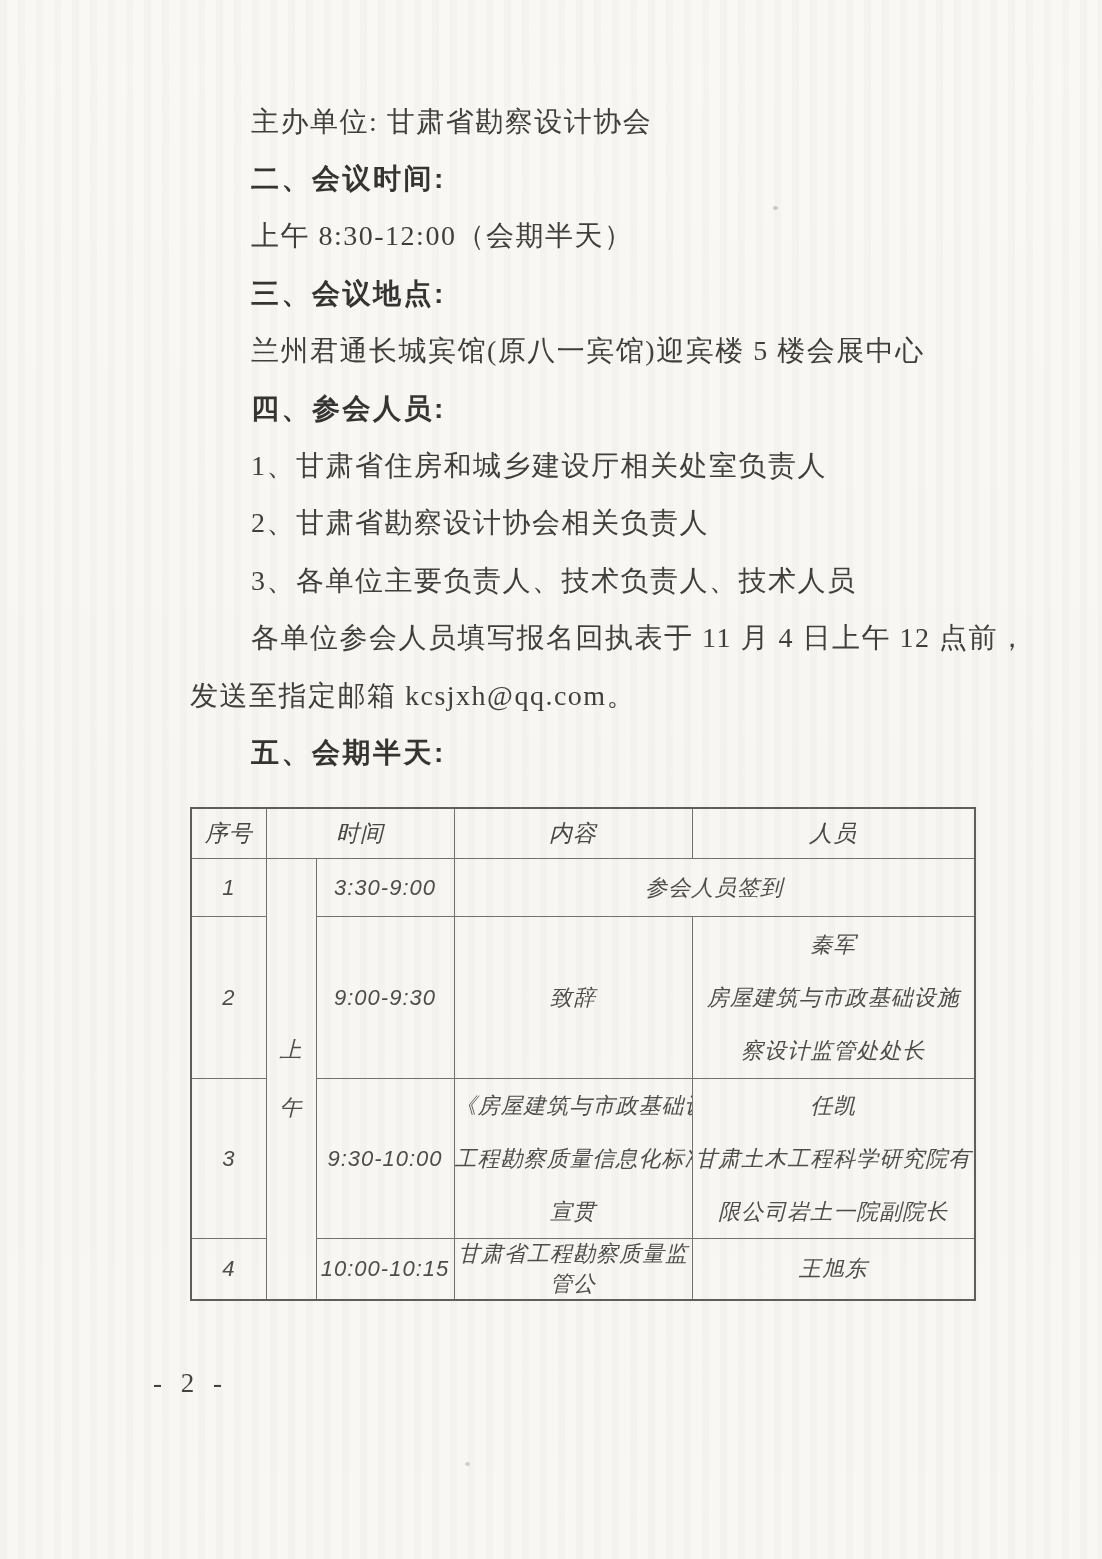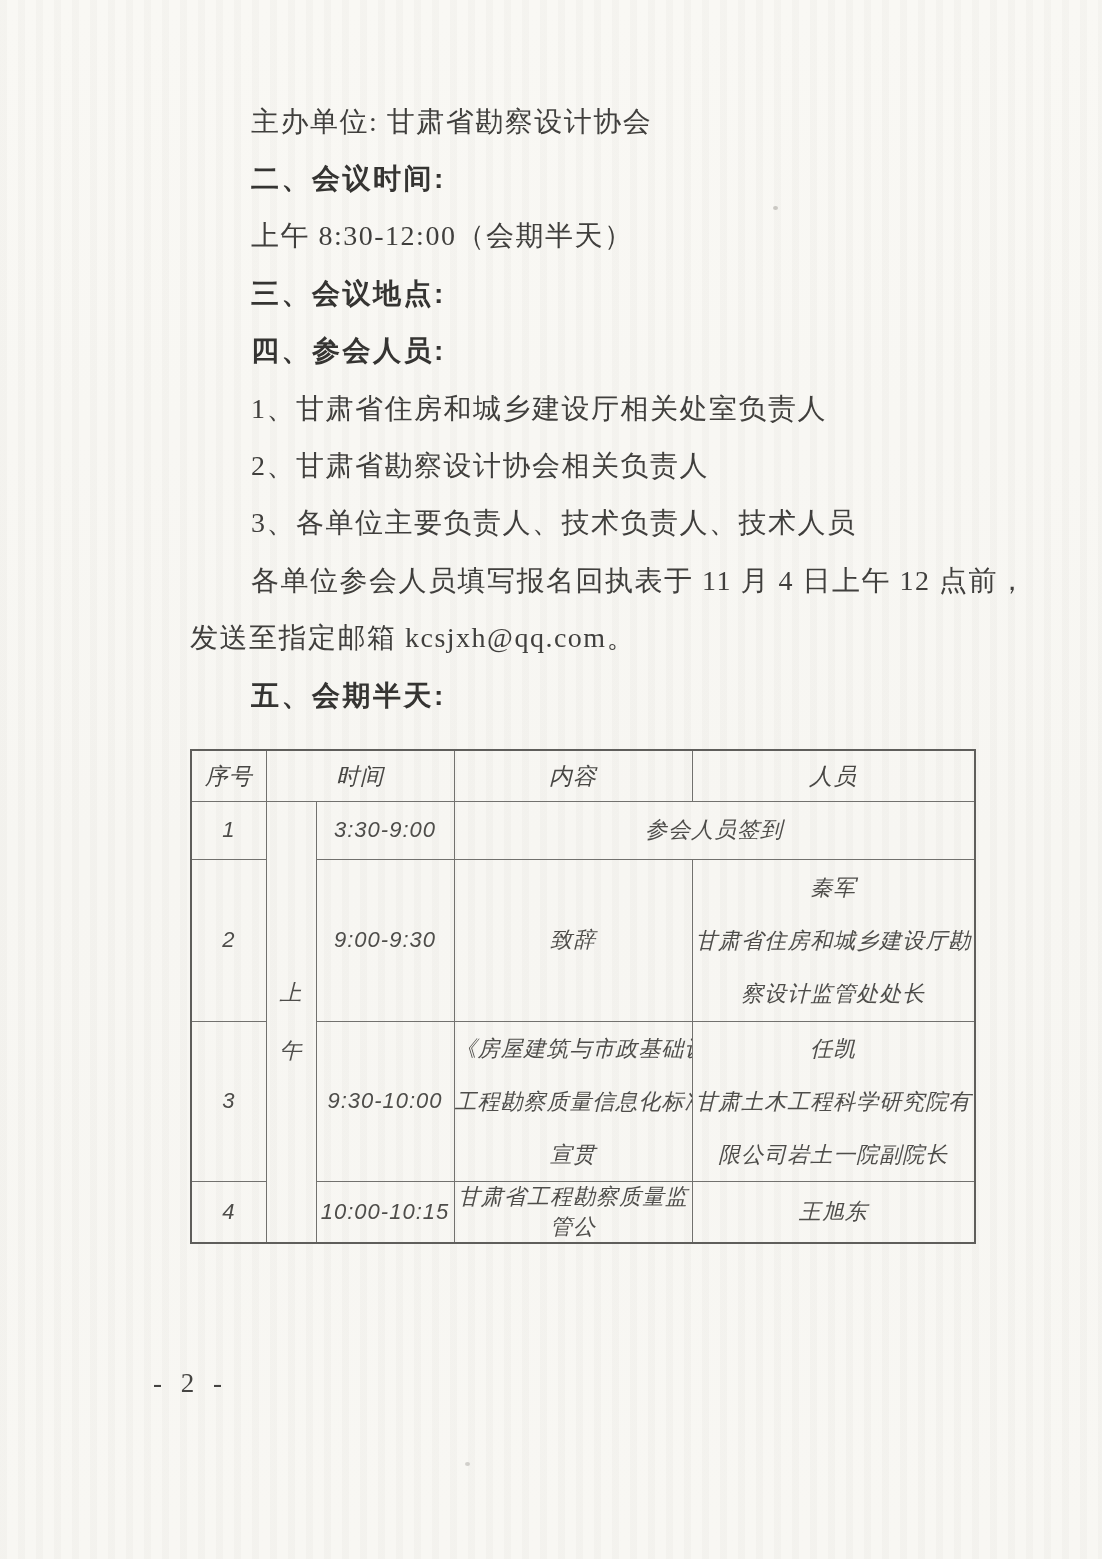--- a/index.html
+++ b/index.html
@@ -119,20 +119,21 @@
 </style>
 </head>
 <body>
 
 <div class="page-content">
 
   <div class="doc-line indent">主办单位: 甘肃省勘察设计协会</div>
   <div class="doc-line heading indent">二、会议时间:</div>
   <div class="doc-line indent">上午 8:30-12:00（会期半天）</div>
   <div class="doc-line heading indent">三、会议地点:</div>
+  <div class="doc-line indent">兰州君通长城宾馆(原八一宾馆)迎宾楼 5 楼会展中心</div>
   <div class="doc-line heading indent">四、参会人员:</div>
   <div class="doc-line indent">1、甘肃省住房和城乡建设厅相关处室负责人</div>
   <div class="doc-line indent">2、甘肃省勘察设计协会相关负责人</div>
   <div class="doc-line indent">3、各单位主要负责人、技术负责人、技术人员</div>
   <div class="doc-line indent">各单位参会人员填写报名回执表于 11 月 4 日上午 12 点前，</div>
   <div class="doc-line">发送至指定邮箱 kcsjxh@qq.com。</div>
   <div class="doc-line heading indent">五、会期半天:</div>
 
   <table class="agenda">
     <colgroup>
@@ -162,21 +163,21 @@
         <td colspan="2">参会人员签到</td>
       </tr>
 
       <tr class="row-2">
         <td>2</td>
         <td>9:00-9:30</td>
         <td>致辞</td>
         <td>
           <div class="cell-lines">
             <div>秦军</div>
-            <div>甘肃省住房和城乡建设厅勘</div>
+            <div>房屋建筑与市政基础设施</div>
             <div>察设计监管处处长</div>
           </div>
         </td>
       </tr>
 
       <tr class="row-3">
         <td>3</td>
         <td>9:30-10:00</td>
         <td>
           <div class="cell-lines">

